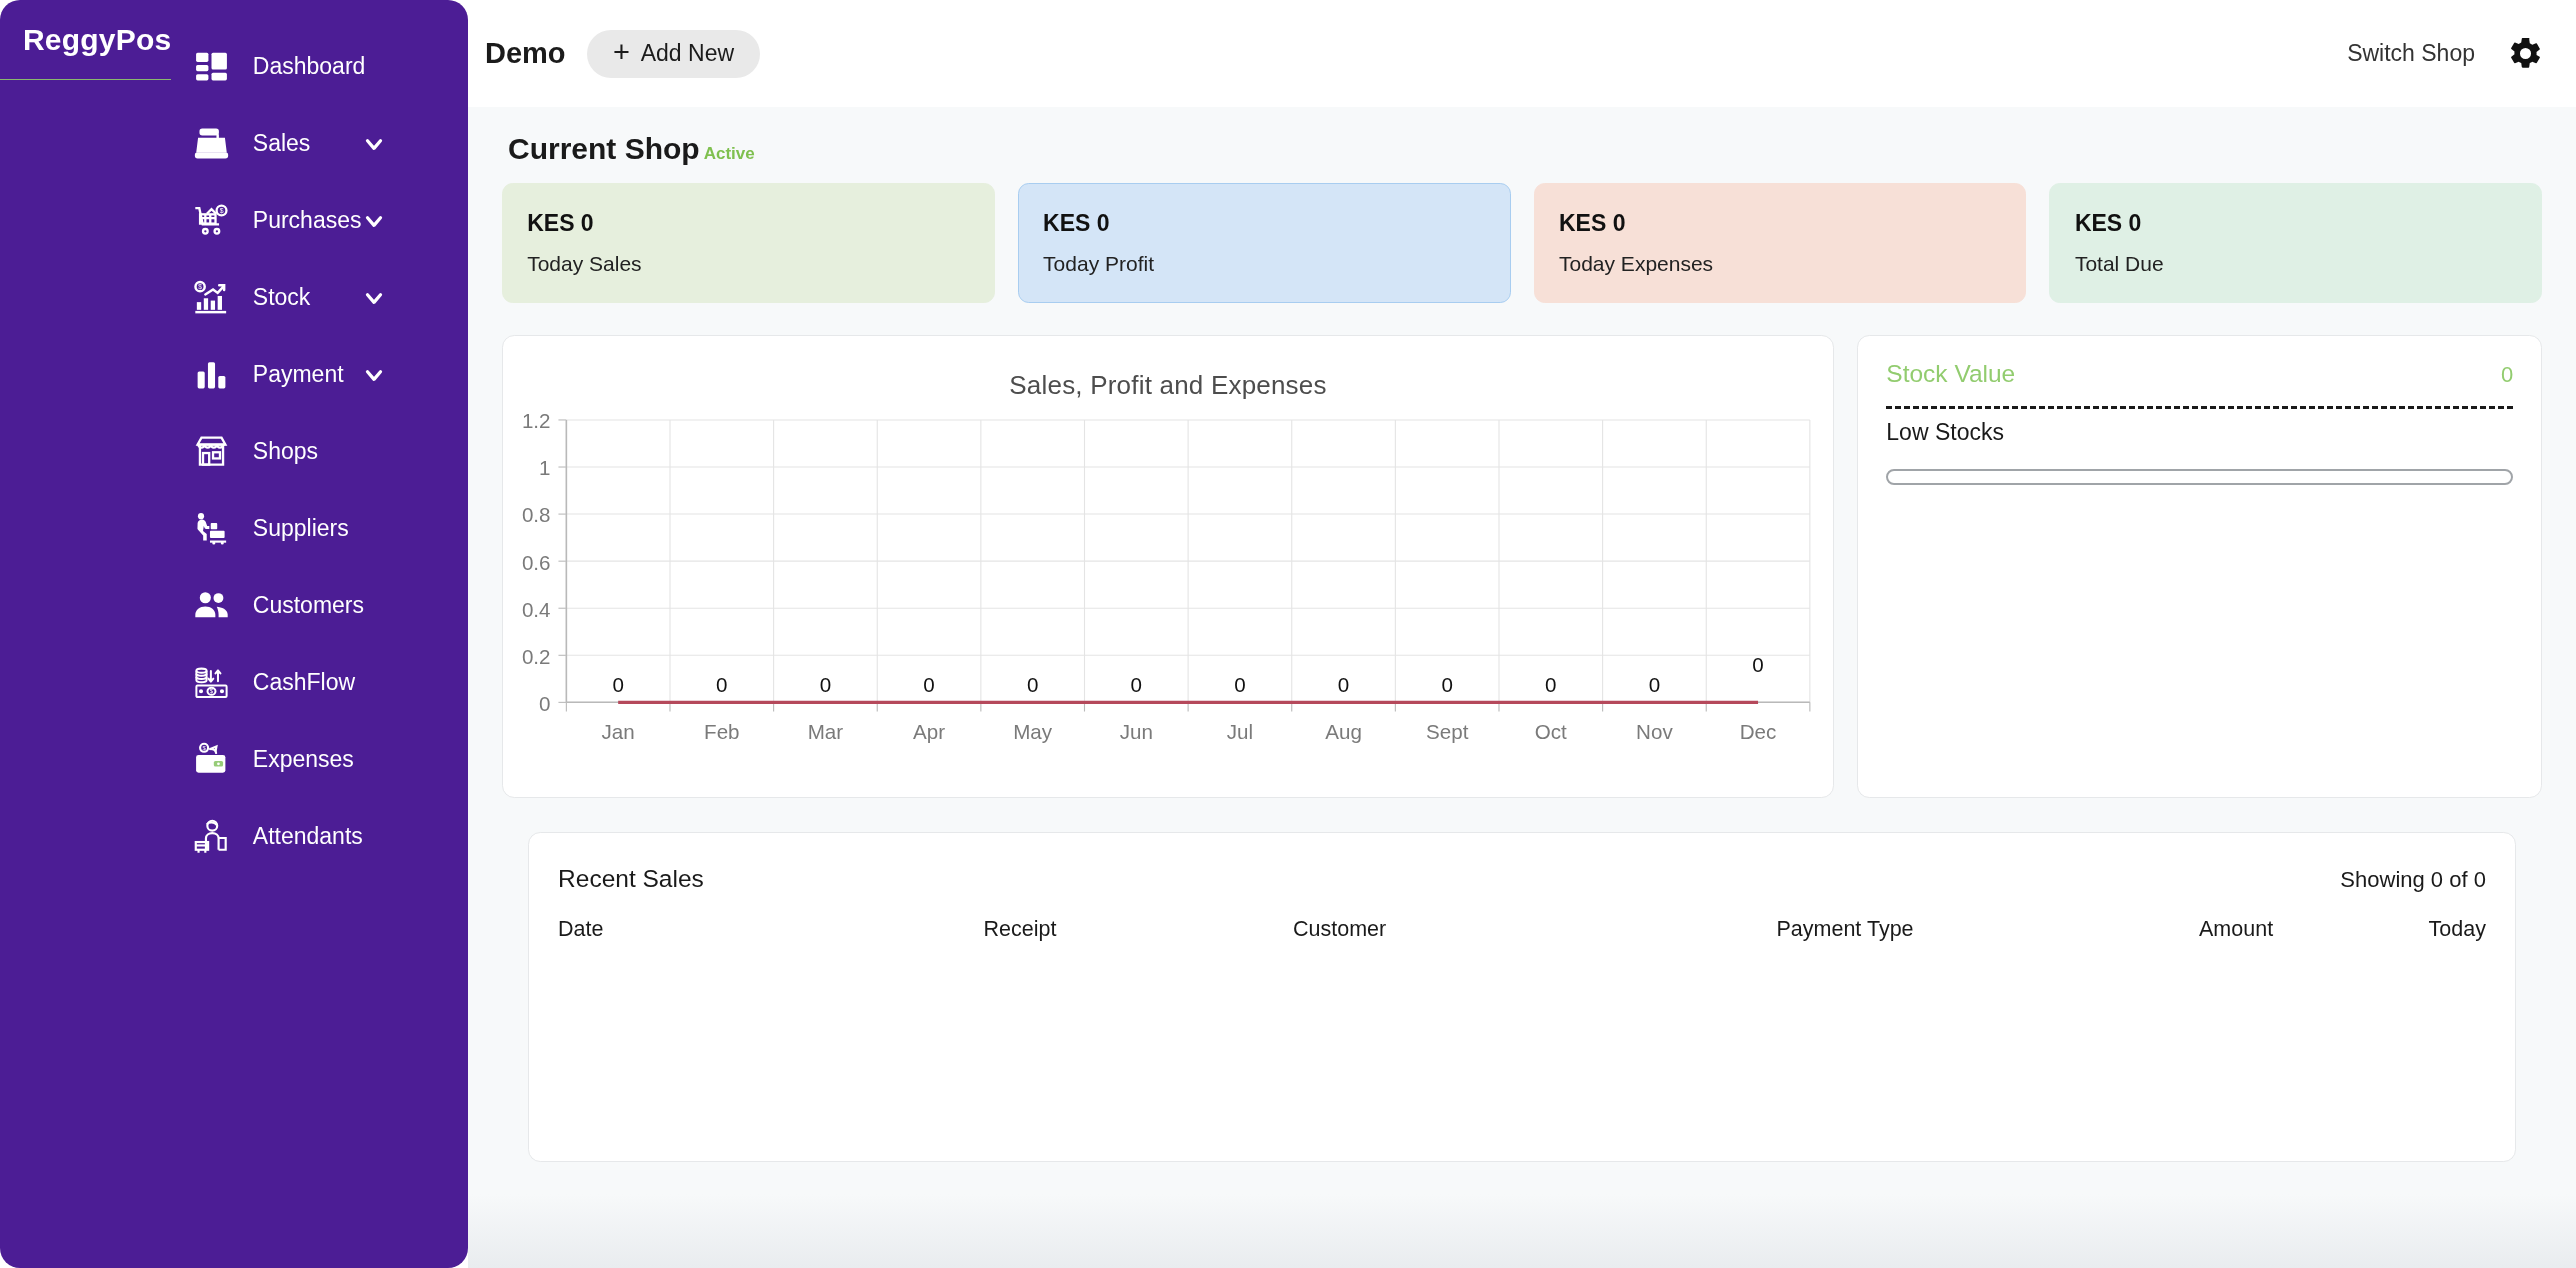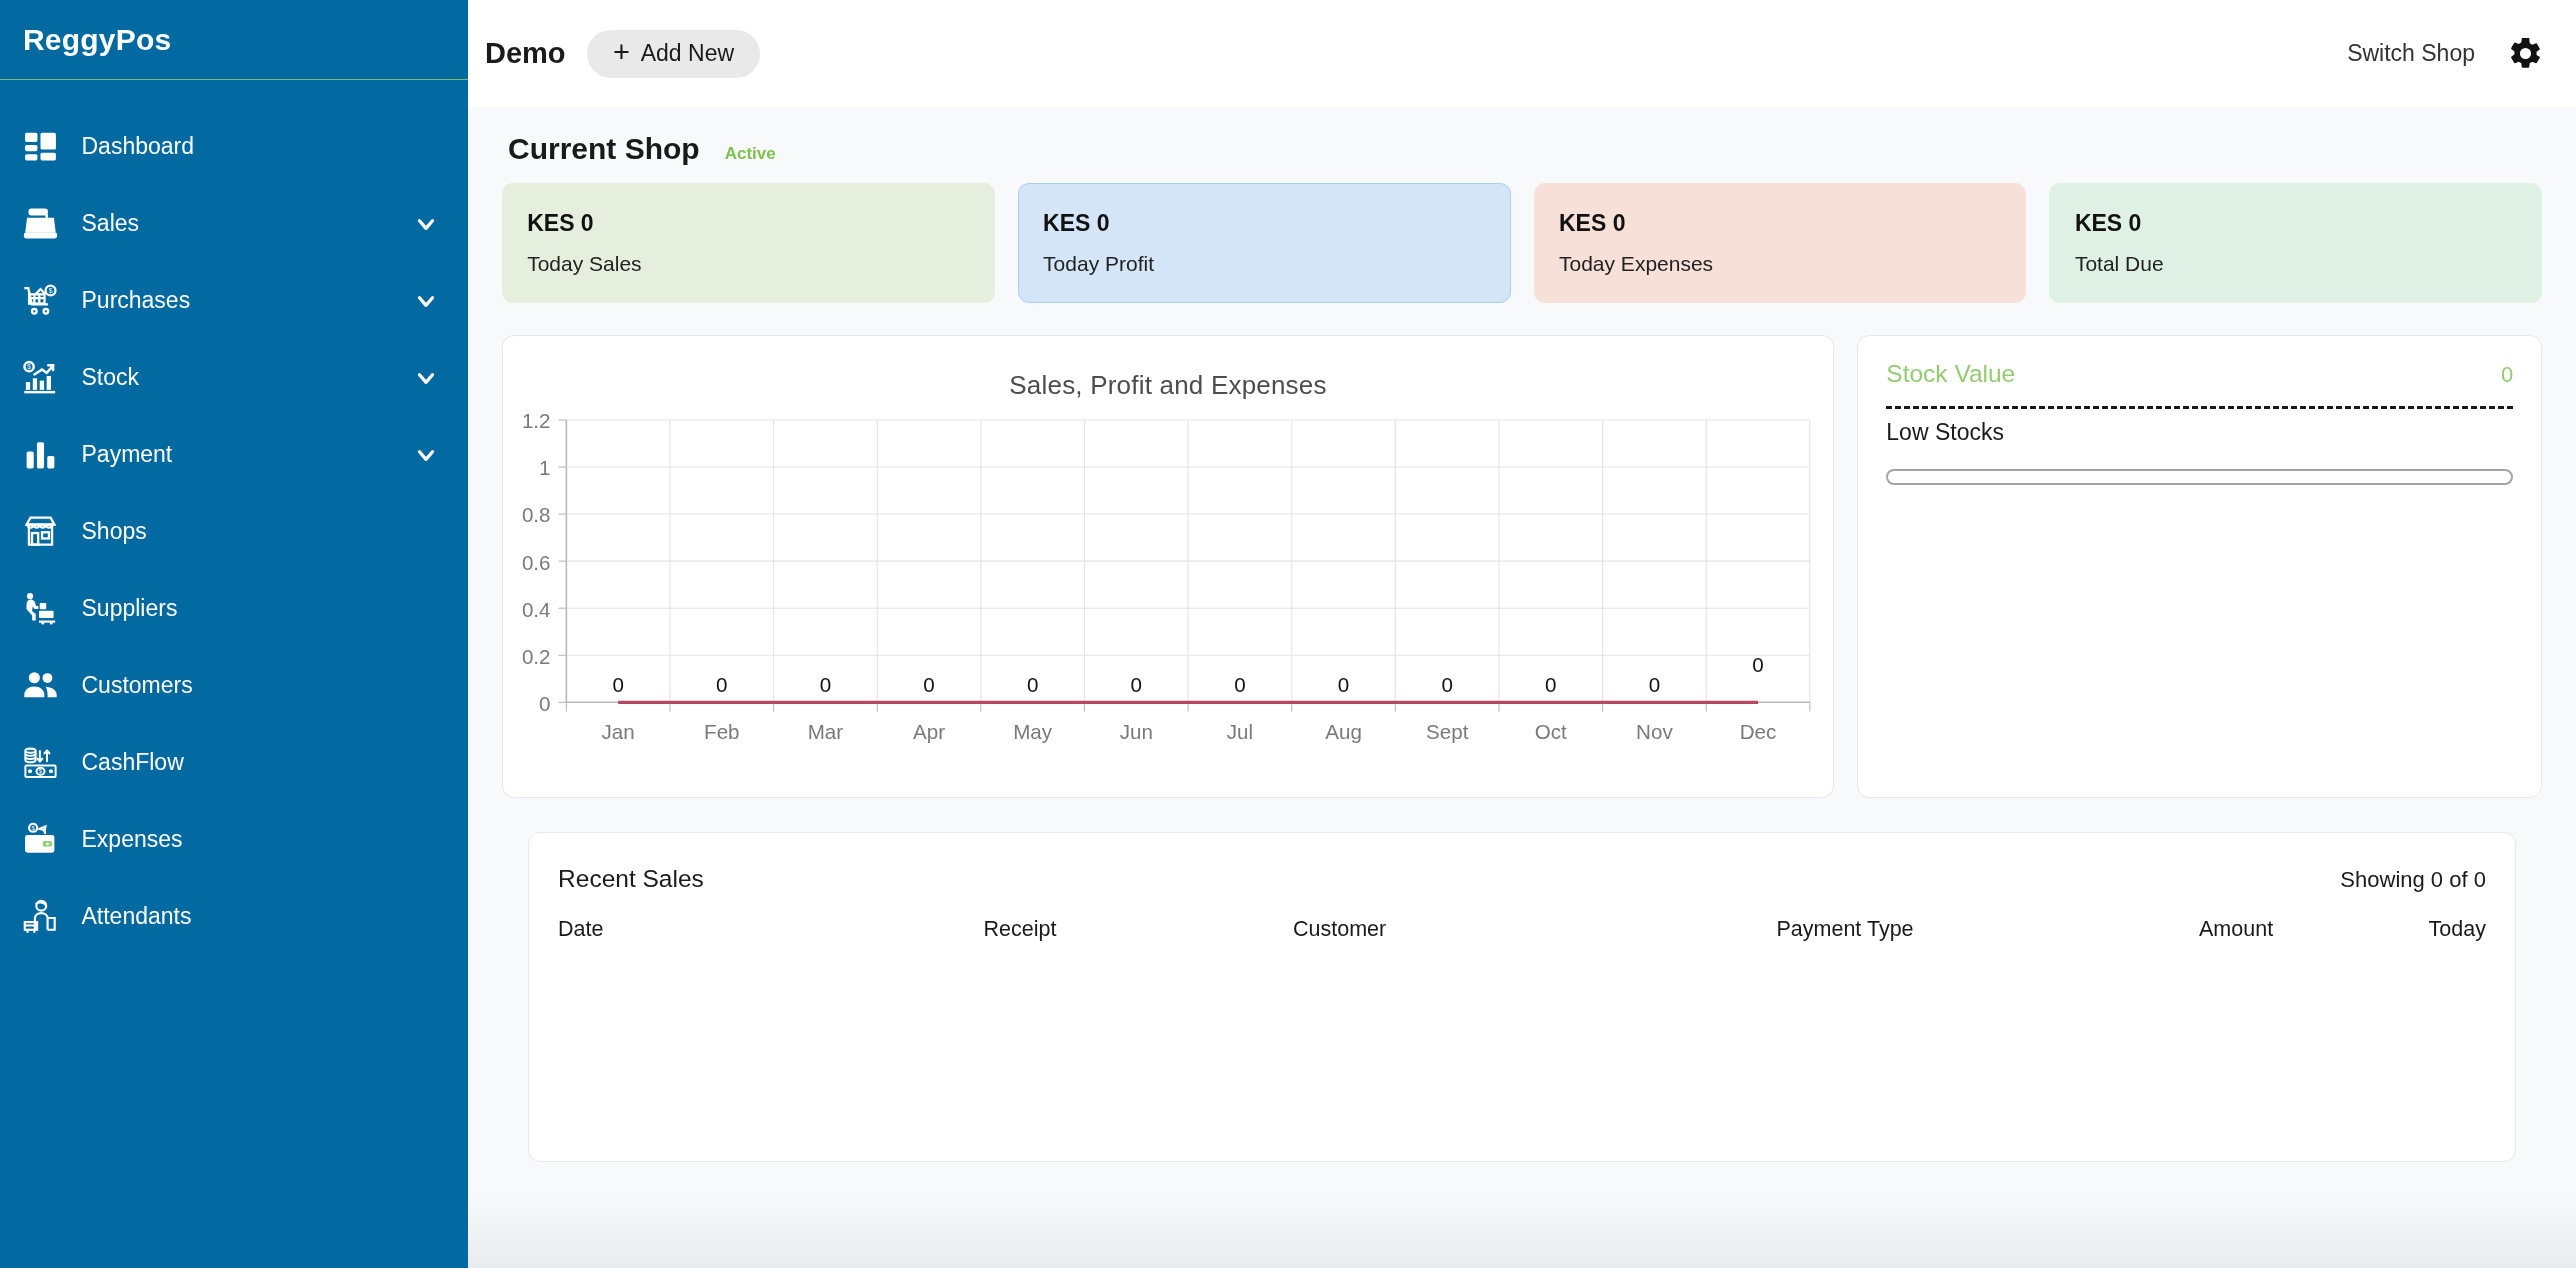--- a/index.html
+++ b/index.html
@@ -7,24 +7,25 @@
     width: 2576px; height: 1268px;
     font-family: "Liberation Sans", sans-serif;
     background: #ffffff;
     overflow: hidden;
   }
   #app { display: flex; width: 2576px; height: 1268px; }
 
   
   .sidebar {
     width: 468px; flex: 0 0 468px;
-    background: #0369a1;
-    display: flex; flex-direction: column;
+    background: #4c1d95;
+    display: flex; flex-direction: row;
     position: relative;
     z-index: 5;
+    border-radius: 20px;
   }
   .brand {
     height: 80px; flex: 0 0 80px;
     display: flex; align-items: center;
     padding-left: 23px;
     border-bottom: 1.5px solid #8ab86e;
   }
   .brand-text {
     color: #ffffff; font-size: 30px; font-weight: 700; letter-spacing: 0.2px;
   }
@@ -78,21 +79,21 @@
 
   .content {
     flex: 1 1 auto; min-height: 0;
     background: #f7f9fa;
     padding: 0 26px;
     overflow: hidden;
     position: relative;
   }
 
   .section-head {
-    display: flex; align-items: baseline; gap: 25px;
+    display: flex; align-items: baseline; gap: 4px;
     padding: 24.5px 0 17px 14px;
     text-align: center;
   }
   .section-title { font-size: 30px; font-weight: 700; color: #1a1a1a; }
   .badge-active { font-size: 17px; color: #7fc04f; font-weight: 600; }
 
   
   .stats { display: flex; gap: 23px; padding: 0 7.7px; }
   .stat {
     flex: 1 1 0; height: 120px;

